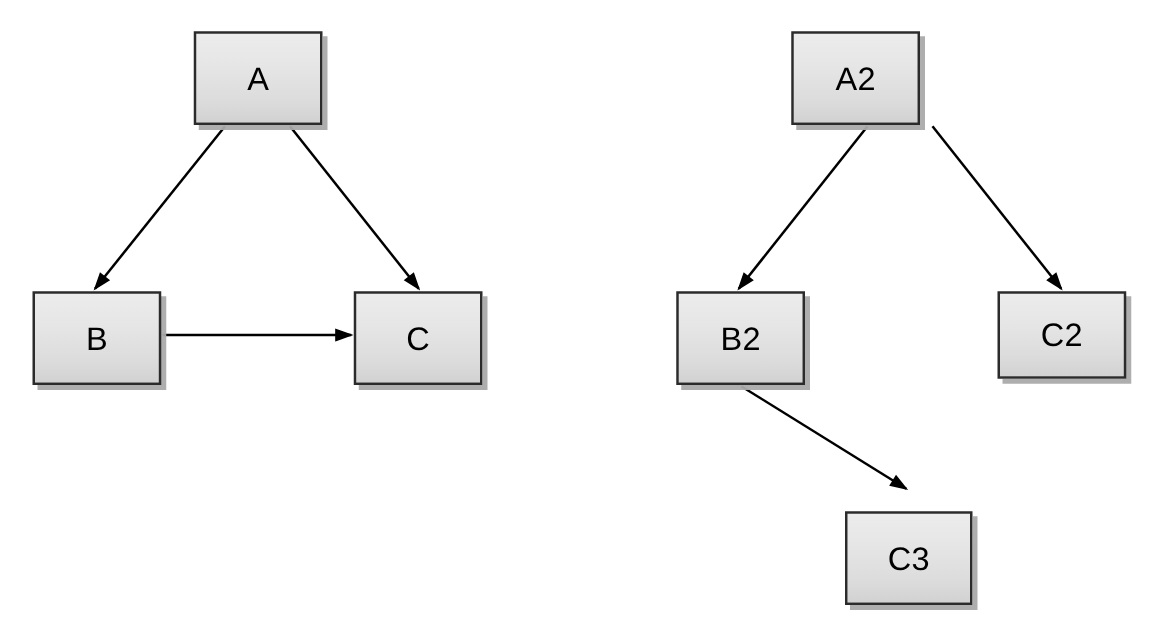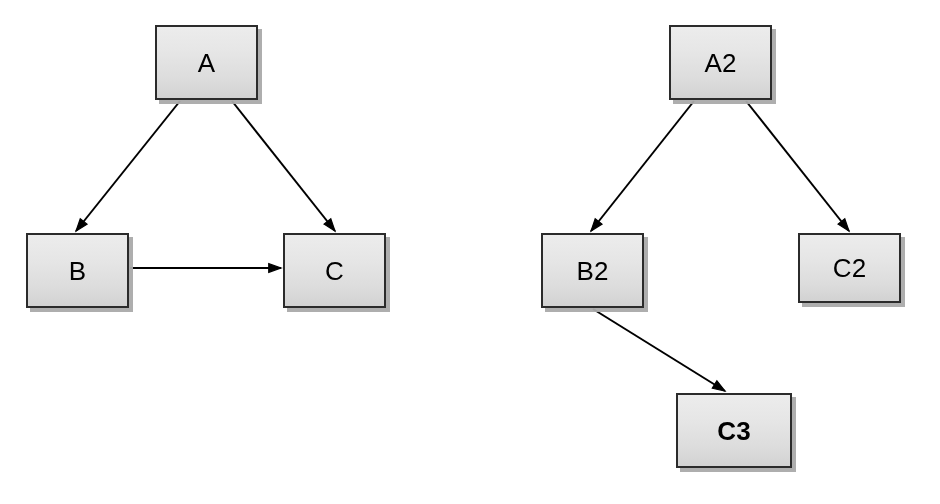--- a/index.html
+++ b/index.html
@@ -69,25 +69,25 @@
 
 <div class="node" style="left: 155px; top: 25px; width: 103px; height: 75px;">
       <span class="node-label">A</span>
     </div>
     <div class="node" style="left: 26px; top: 233px; width: 103px; height: 75px;">
       <span class="node-label">B</span>
     </div>
     <div class="node" style="left: 283px; top: 233px; width: 103px; height: 75px;">
       <span class="node-label">C</span>
     </div>
-    <div class="node" style="left: 669px; top: 25px; width: 103px; height: 75px;">
+    <div class="node" style="left: 633px; top: 25px; width: 103px; height: 75px;">
       <span class="node-label">A2</span>
     </div>
     <div class="node" style="left: 541px; top: 233px; width: 103px; height: 75px;">
       <span class="node-label">B2</span>
     </div>
     <div class="node" style="left: 798px; top: 233px; width: 103px; height: 70px;">
       <span class="node-label">C2</span>
     </div>
-    <div class="node" style="left: 676px; top: 393px; width: 116px; height: 75px; font-weight: bold;">
+    <div class="node" style="left: 676px; top: 409px; width: 102px; height: 75px;">
       <span class="node-label">C3</span>
     </div>
   </div>
 
 </body></html>

